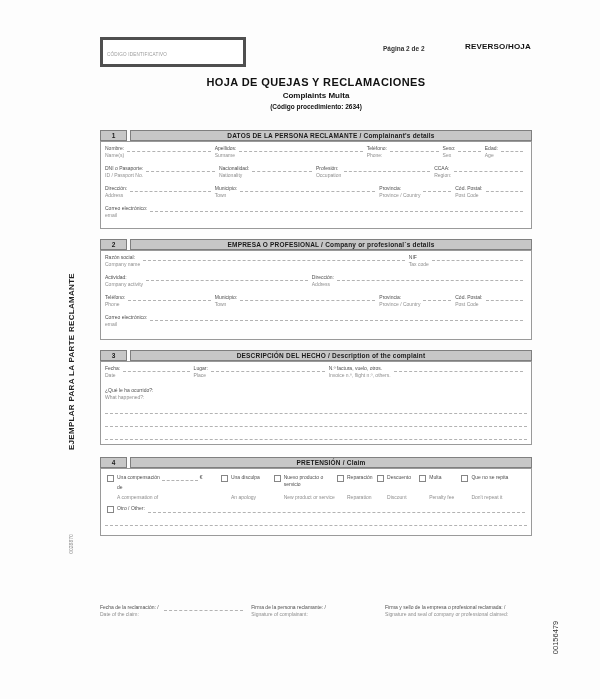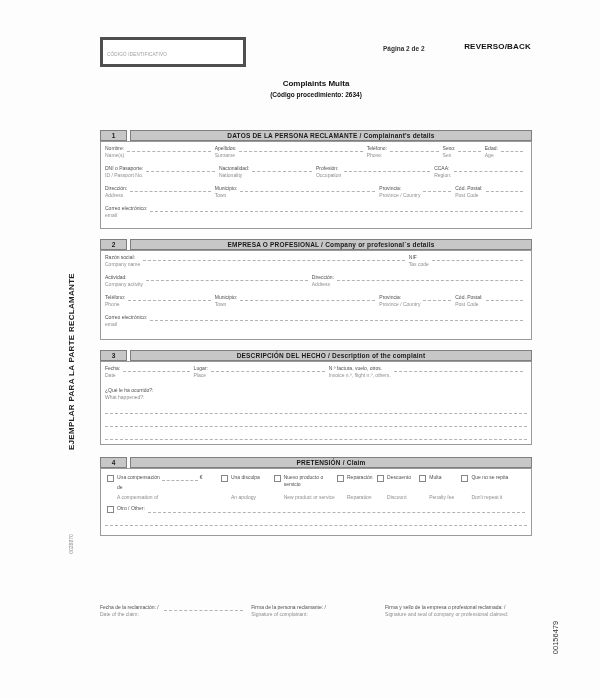--- a/index.html
+++ b/index.html
@@ -68,23 +68,24 @@
   .bottom-code { position:absolute; left:521px; top:633px; width:68px; text-align:center;
     transform:rotate(-90deg); font-size:7.5px; color:#333; }
 </style>
 </head>
 <body>
 
 <div class="codigo-box">
   <span>CÓDIGO IDENTIFICATIVO</span>
 </div>
 <div class="page-num">Página 2 de 2</div>
-<div class="reverso">REVERSO/BACK</div>
+<div class="reverso">REVERSO/HOJA</div>
 
 <div class="title-block">
+  <div class="title-main">HOJA DE QUEJAS Y RECLAMACIONES</div>
   <div class="title-sub">Complaints Multa</div>
   <div class="title-code">(Código procedimiento: 2634)</div>
 </div>
 
 <div id="sections">
     <div class="section" style="margin-bottom: 10px;">
       <div class="sec-hdr">
         <div class="sec-num">1</div>
         <div class="sec-title">DATOS DE LA PERSONA RECLAMANTE / Complainant's details</div>
       </div>

